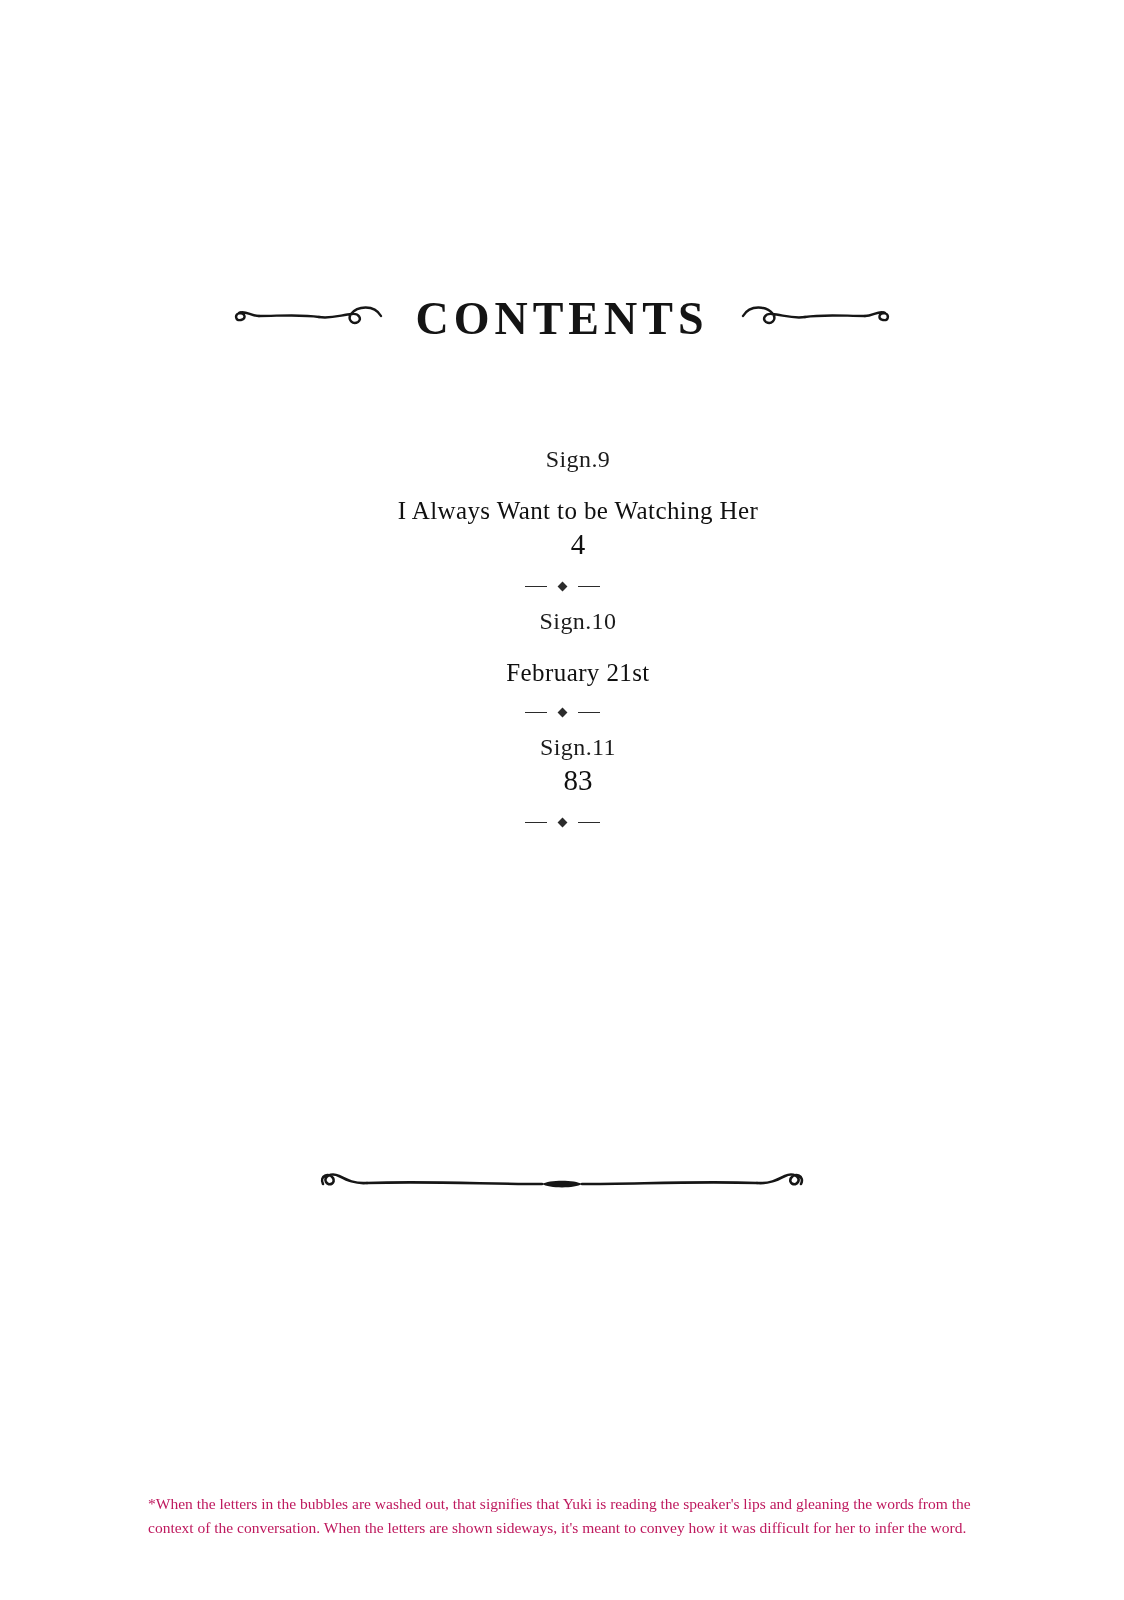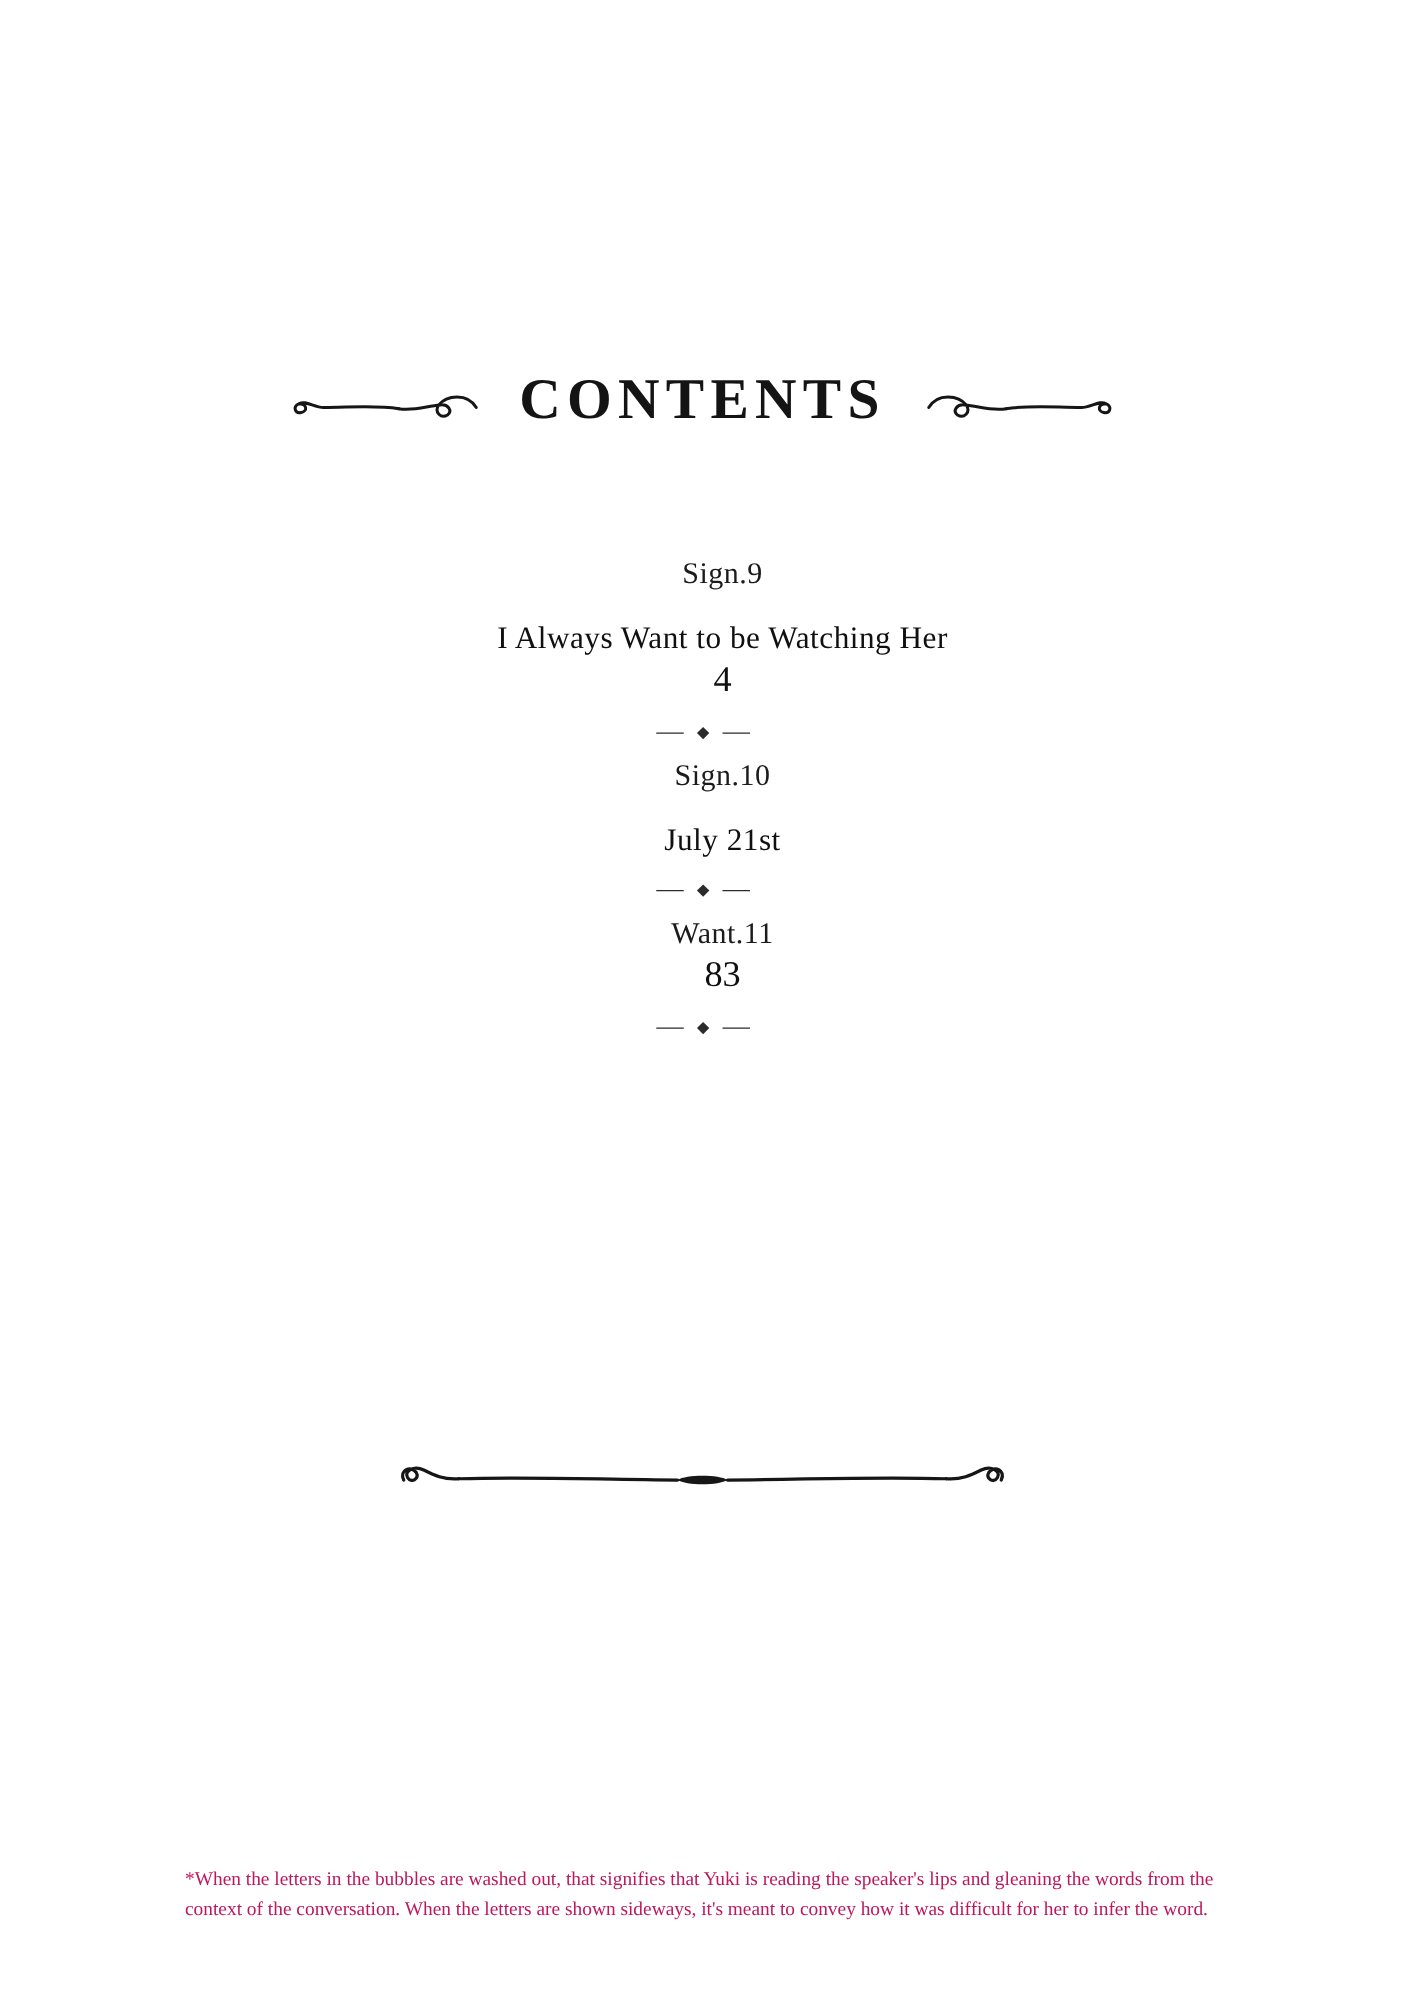--- a/index.html
+++ b/index.html
@@ -21,21 +21,21 @@
     inset: 0;
   }
 
   
   .title-row {
     position: absolute;
     top: 296px;
     left: 0;
     width: 100%;
     display: flex;
-    align-items: flex-end;
+    align-items: flex-start;
     justify-content: center;
     gap: 26px;
   }
   .title-text {
     font-family: "Liberation Serif", serif;
     font-size: 46px;
     font-weight: bold;
     letter-spacing: 5px;
     color: #141414;
     line-height: 1;
@@ -163,31 +163,31 @@
     </div>
 
     <div class="mini-divider">
       <span class="bar"></span>
       <span class="diamond"></span>
       <span class="bar"></span>
     </div>
 
     <div class="entry">
       <p class="entry-sign">Sign.10</p>
-      <p class="entry-title">July 21st</p>
+      <p class="entry-title">February 21st</p>
     </div>
 
     <div class="mini-divider">
       <span class="bar"></span>
       <span class="diamond"></span>
       <span class="bar"></span>
     </div>
 
     <div class="entry">
-      <p class="entry-sign">Want.11</p>
+      <p class="entry-sign">Sign.11</p>
       <p class="entry-page">83</p>
     </div>
 
     <div class="mini-divider">
       <span class="bar"></span>
       <span class="diamond"></span>
       <span class="bar"></span>
     </div>
 
 

